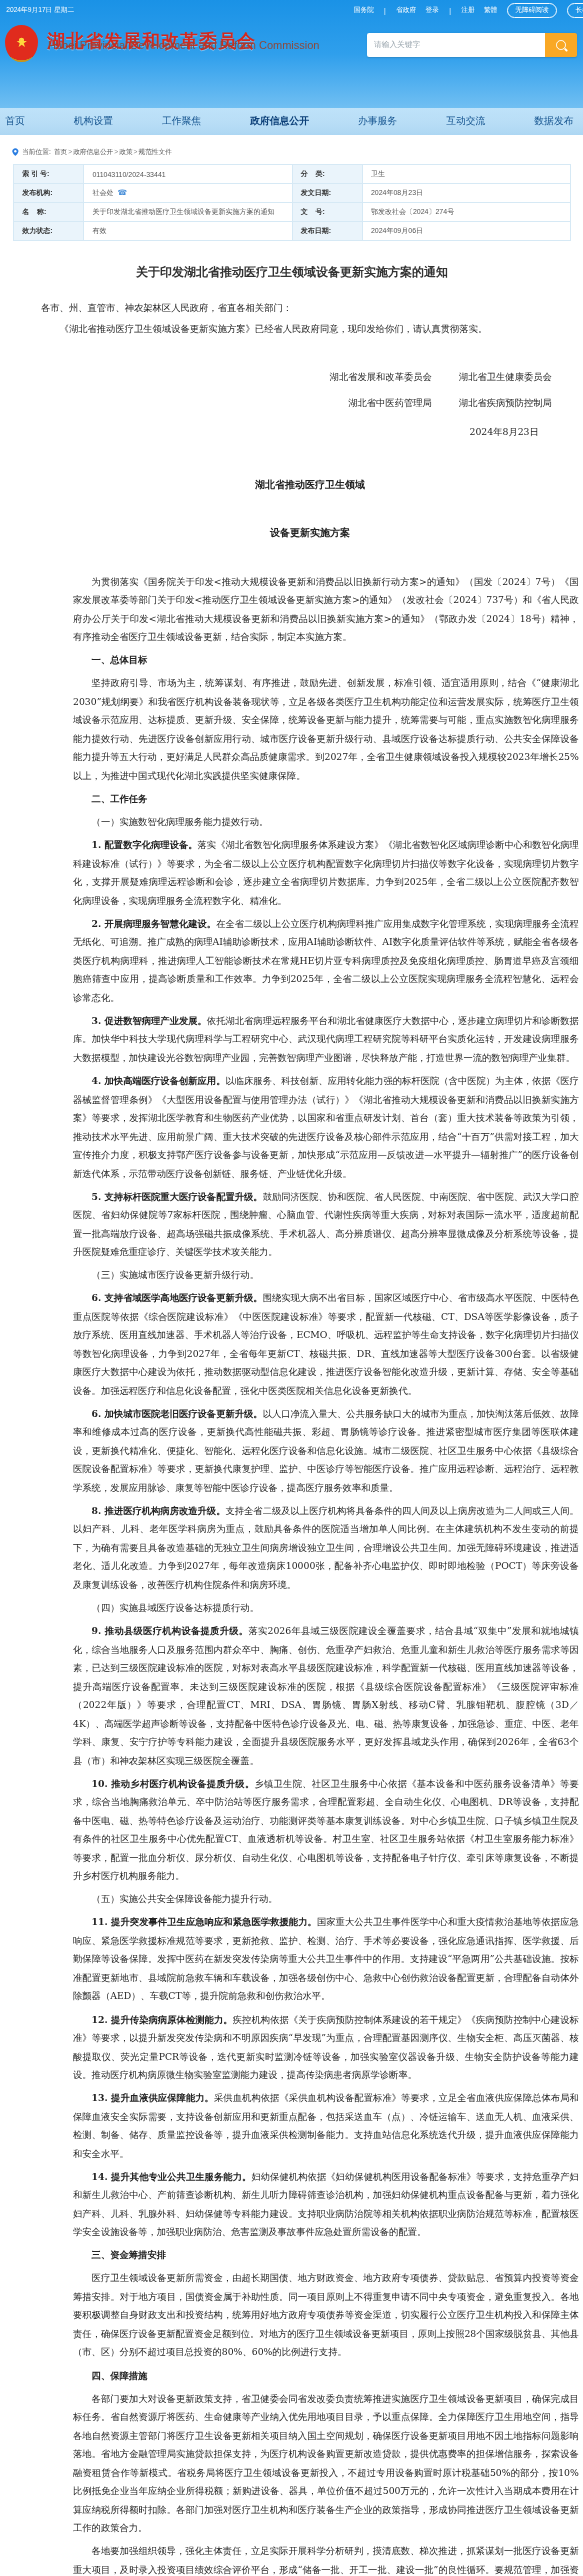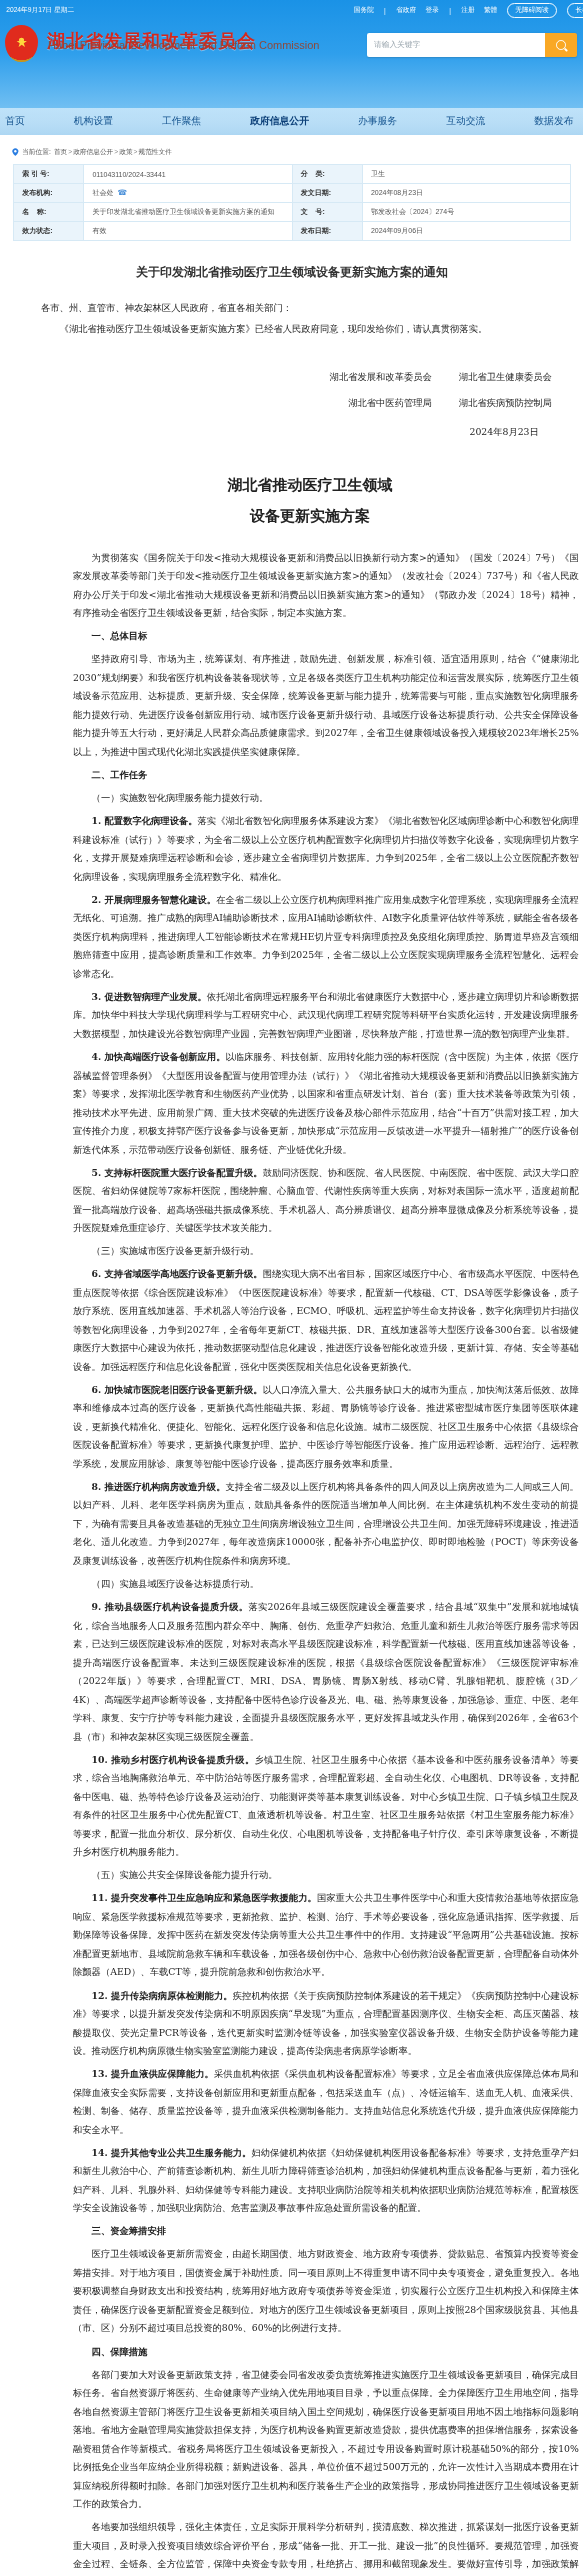--- a/index.html
+++ b/index.html
@@ -36,21 +36,21 @@
   table.meta td{color:#555;overflow:hidden;white-space:nowrap;}
   td .phone-icon{color:#4a90d9;margin-left:4.1px;font-size:7.7px;}
   
   .doc-title{font-size:12px;font-weight:bold;color:#333;text-align:center;margin:23px 15.5px 5.2px;font-family:"DejaVu Serif","Liberation Serif",serif;}
   .doc{font-family:"DejaVu Serif","Liberation Serif",serif;font-size:9.3px;line-height:18.5px;color:#222;padding:0 5.2px 20.6px 41px;text-align:justify;}
   .doc .salutation{margin:17.5px 0 3.1px;}
   .doc .letter-p{text-indent:2em;margin:1px 0;}
   .sig-block{margin-top:29px;}
   .sig-row{display:flex;justify-content:flex-end;gap:27px;padding-right:27px;margin:8.2px 0;}
   .doc-date{text-align:right;padding-right:40px;margin-top:10.3px;}
-  .subtitle{text-align:center;font-weight:bold;font-size:15px;margin:13px 0;text-indent:0;}
+  .subtitle{text-align:center;font-weight:bold;font-size:10px;margin:30px 0;text-indent:0;}
   .subtitle-wrap{margin-top:34px;}
   .paragraphs{margin-top:23px;margin-left:32px;}
   .paragraphs p{text-indent:2em;margin:4.6px 0;}
   .paragraphs p.h1{font-weight:bold;}
   .paragraphs p.h2{font-weight:normal;}
   .paragraphs p.num b{font-weight:bold;}
 </style>
 </head>
 <body>
 

